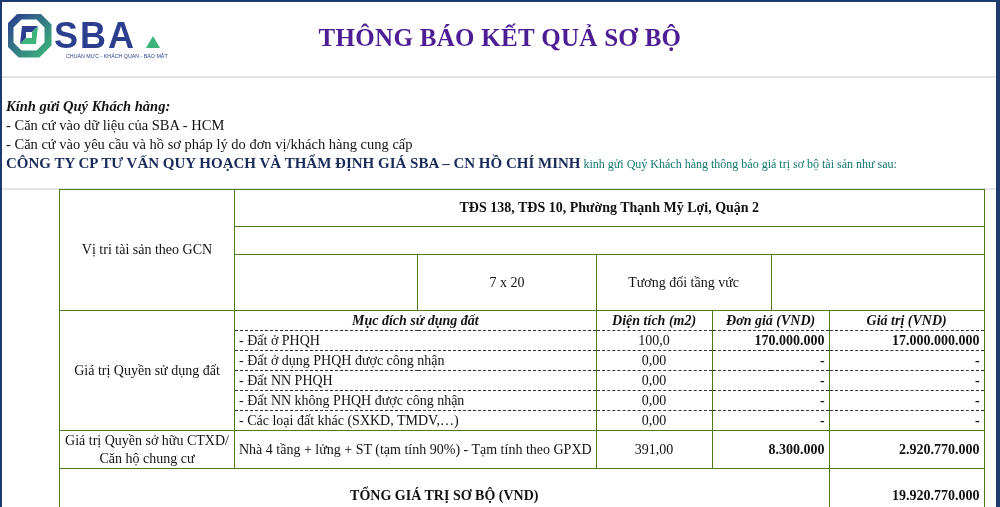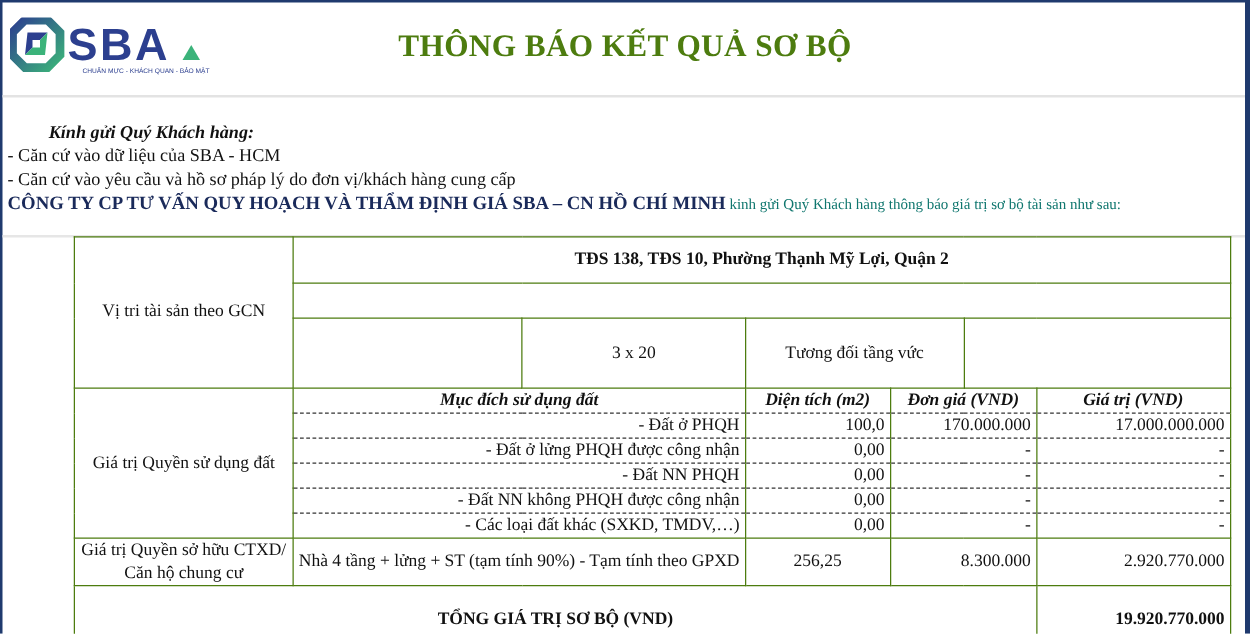--- a/index.html
+++ b/index.html
@@ -1,35 +1,35 @@
 <!DOCTYPE html>
 <html><head>
 <meta charset="utf-8">
 <style>
   html, body { margin:0; padding:0; }
   body { width:1000px; height:507px; overflow:hidden; background:#ffffff; font-family:"Liberation Serif", serif; color:#111; position:relative; }
   .frame { position:absolute; left:0; top:0; width:994px; height:505px; border-left:2px solid #1f3a6e; border-top:2px solid #1f3a6e; border-right:4px solid #1f3a6e; box-sizing:content-box; }
   .logo { position:absolute; left:8px; top:14px; width:165px; height:48px; }
   .logo svg { display:block; }
-  .title { position:absolute; left:250px; top:24px; width:500px; text-align:center; font-size:25px; font-weight:bold; color:#4d7c0f; letter-spacing:0.3px; }
+  .title { position:absolute; left:250px; top:24px; width:500px; text-align:center; font-size:25px; font-weight:bold; color:#4c1d95; letter-spacing:0.3px; }
   .hdr-sep { position:absolute; left:2px; top:76px; width:994px; height:2px; background:#e3e3e3; }
   .intro { position:absolute; left:6px; top:97px; font-size:14.5px; line-height:19px; }
-  .intro .greet { font-weight:bold; font-style:italic;margin-left:33px; }
+  .intro .greet { font-weight:bold; font-style:italic; }
   .intro .company { font-weight:bold; color:#1a2a5a; font-size:15px; }
   .intro .company-tail { font-weight:normal; color:#0f766e; font-size:12px; }
   .body-sep { position:absolute; left:2px; top:188px; width:994px; height:2px; background:#e6e6e6; }
 
   table.main { position:absolute; left:59px; top:189px; border-collapse:collapse; font-size:14px; table-layout:fixed; }
   table.main td { border:1px solid #4d7c0f; padding:0 4px; height:19px; vertical-align:middle; }
   .c { text-align:center; }
-  .r { text-align:right; }
+  .r { text-align:right;font-weight:bold; }
   .b { font-weight:bold; }
   .bi { font-weight:bold; font-style:italic; }
   td.dash-b { border-bottom:1px dashed #333 !important; }
-  td.dash-t { border-top:1px dashed #333 !important;text-align:right; }
+  td.dash-t { border-top:1px dashed #333 !important; }
 </style>
 </head>
 <body>
 
 <div class="frame"></div>
 
 <div class="logo">
   <svg width="165" height="48" viewBox="0 0 165 48">
     <defs>
       <linearGradient id="g1" x1="0" y1="0" x2="1" y2="1">
@@ -76,40 +76,40 @@
   <tbody>
       <tr style="height:37px">
     <td rowspan="3" class="c">Vị tri tài sản theo GCN</td>
     <td colspan="6" class="c b">TĐS 138, TĐS 10, Phường Thạnh Mỹ Lợi, Quận 2</td>
   </tr>
   <tr style="height:28px">
     <td colspan="6"></td>
   </tr>
   <tr style="height:56px">
     <td></td>
-    <td class="c">3 x 20</td>
+    <td class="c">7 x 20</td>
     <td colspan="2" class="c">Tương đối tầng vức</td>
     <td colspan="2"></td>
   </tr>
 
   <tr style="height:20px">
     <td rowspan="6" class="c">Giá trị Quyền sử dụng đất</td>
     <td colspan="2" class="c bi dash-b">Mục đích sử dụng đất</td>
     <td class="c bi dash-b">Diện tích (m2)</td>
     <td colspan="2" class="c bi dash-b">Đơn giá (VND)</td>
     <td class="c bi dash-b">Giá trị (VND)</td>
   </tr>
   <tr>
     <td colspan="2" class="dash-b dash-t">- Đất ở PHQH</td>
     <td class="c dash-b dash-t">100,0</td>
     <td colspan="2" class="r dash-b dash-t">170.000.000</td>
     <td class="r dash-b dash-t">17.000.000.000</td>
   </tr>
   <tr>
-    <td colspan="2" class="dash-b dash-t">- Đất ở  lửng PHQH được công nhận</td>
+    <td colspan="2" class="dash-b dash-t">- Đất ở  dụng PHQH được công nhận</td>
     <td class="c dash-b dash-t">0,00</td>
     <td colspan="2" class="r dash-b dash-t">-</td>
     <td class="r dash-b dash-t">-</td>
   </tr>
   <tr>
     <td colspan="2" class="dash-b dash-t">- Đất NN PHQH</td>
     <td class="c dash-b dash-t">0,00</td>
     <td colspan="2" class="r dash-b dash-t">-</td>
     <td class="r dash-b dash-t">-</td>
   </tr>
@@ -125,21 +125,21 @@
     <td colspan="2" class="r dash-t">-</td>
     <td class="r dash-t">-</td>
   </tr>
 
   <tr style="height:38px">
     <td class="c" style="line-height:18px">
       <div>Giá trị Quyền sở hữu CTXD/</div>
       <div>Căn hộ chung cư</div>
     </td>
     <td colspan="2" style="padding:4px; white-space:nowrap; overflow:hidden">Nhà 4 tầng + lửng + ST (tạm tính 90%) - Tạm tính theo GPXD</td>
-    <td class="c">256,25</td>
+    <td class="c">391,00</td>
     <td colspan="2" class="r">8.300.000</td>
     <td class="r">2.920.770.000</td>
   </tr>
 
   <tr style="height:54px">
     <td colspan="6" class="c b">TỔNG GIÁ TRỊ SƠ BỘ (VND)</td>
     <td class="r b">19.920.770.000</td>
   </tr>
 </tbody>
   </table>

